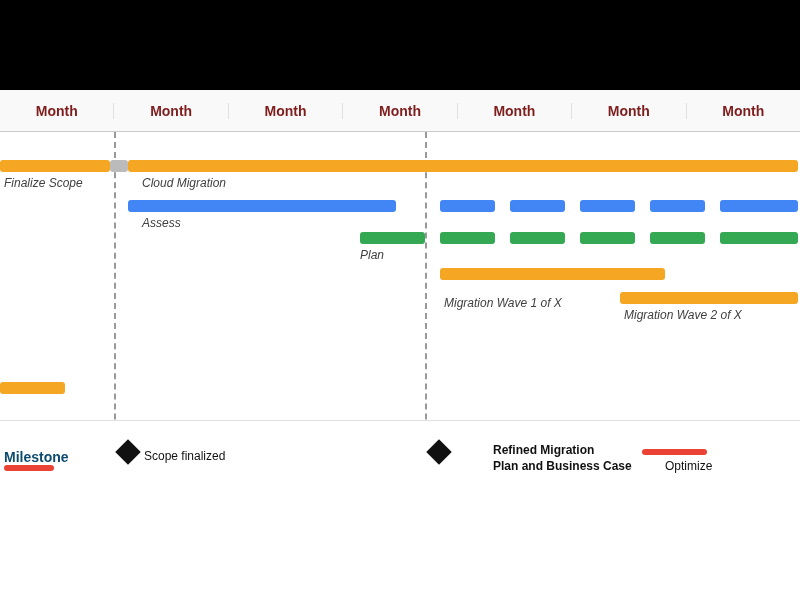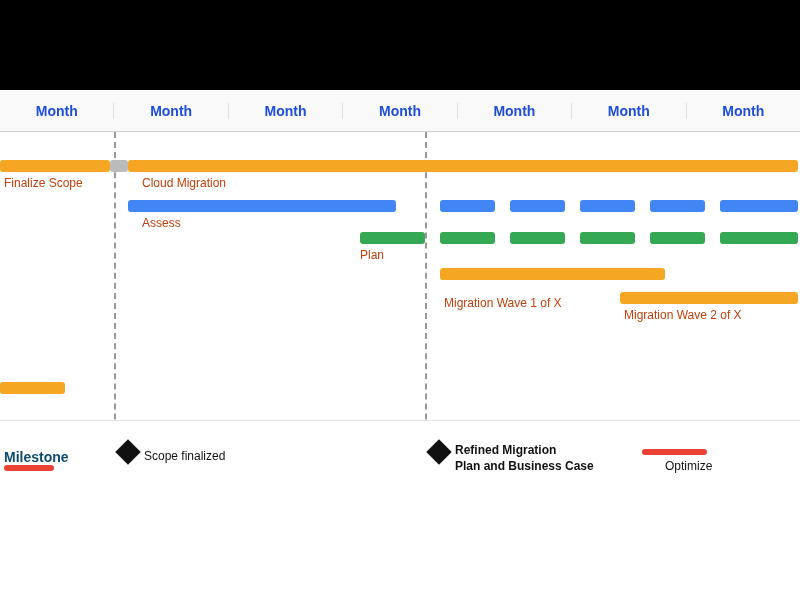--- a/index.html
+++ b/index.html
@@ -25,21 +25,21 @@
       border-bottom: 1px solid #ccc;
       background: #f9f9f9;
       height: 42px;
       align-items: center;
     }
     .month-cell {
       flex: 1;
       text-align: center;
       font-weight: bold;
       font-size: 14px;
-      color: #1d4ed8;
+      color: #7f1d1d;
       border-right: 1px solid #e0e0e0;
     }
     .month-cell:last-child { border-right: none; }
 
     
     .gantt-area {
       position: relative;
       width: 800px;
       height: 368px;
       background: #fff;
@@ -62,22 +62,23 @@
     }
     .bar-orange { background: #f5a623; }
     .bar-blue { background: #4285f4; }
     .bar-green { background: #34a853; }
     .bar-red { background: #ea4335; }
 
     
     .label {
       position: absolute;
       font-size: 12px;
-      color: #c2410c;
+      color: #404040;
       white-space: nowrap;
+      font-style: italic;
     }
 
     
     .milestone-row {
       position: absolute;
       bottom: 0;
       left: 0;
       right: 0;
       height: 80px;
       border-top: 1px solid #e0e0e0;
@@ -101,20 +102,21 @@
 
     .milestone-text {
       position: absolute;
       font-size: 12px;
       color: #111;
       font-weight: normal;
     }
 
     .milestone-text-bold {
       font-weight: bold;
+      margin-left: 38px;
     }
   </style>
 </head>
 <body>
 
 <div class="top-bar"></div>
 
 <div class="month-header">
   <div class="month-cell">Month</div>
   <div class="month-cell">Month</div>

